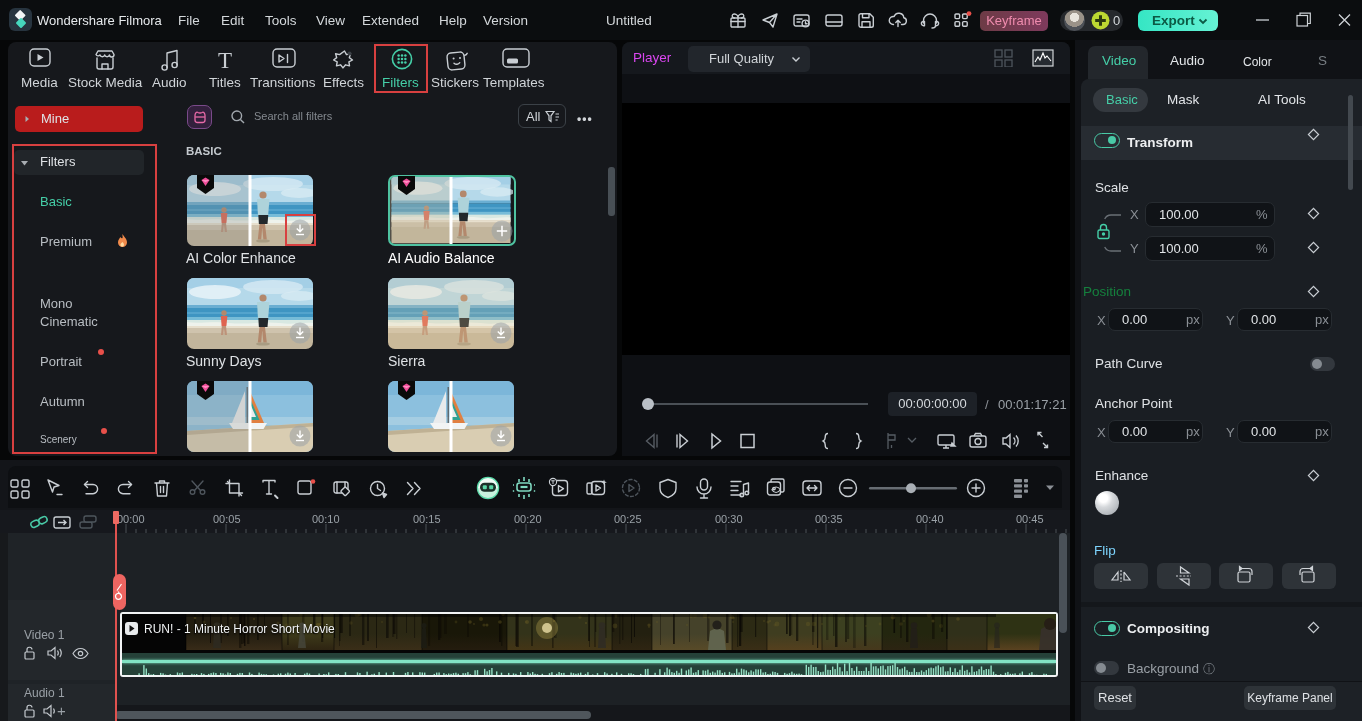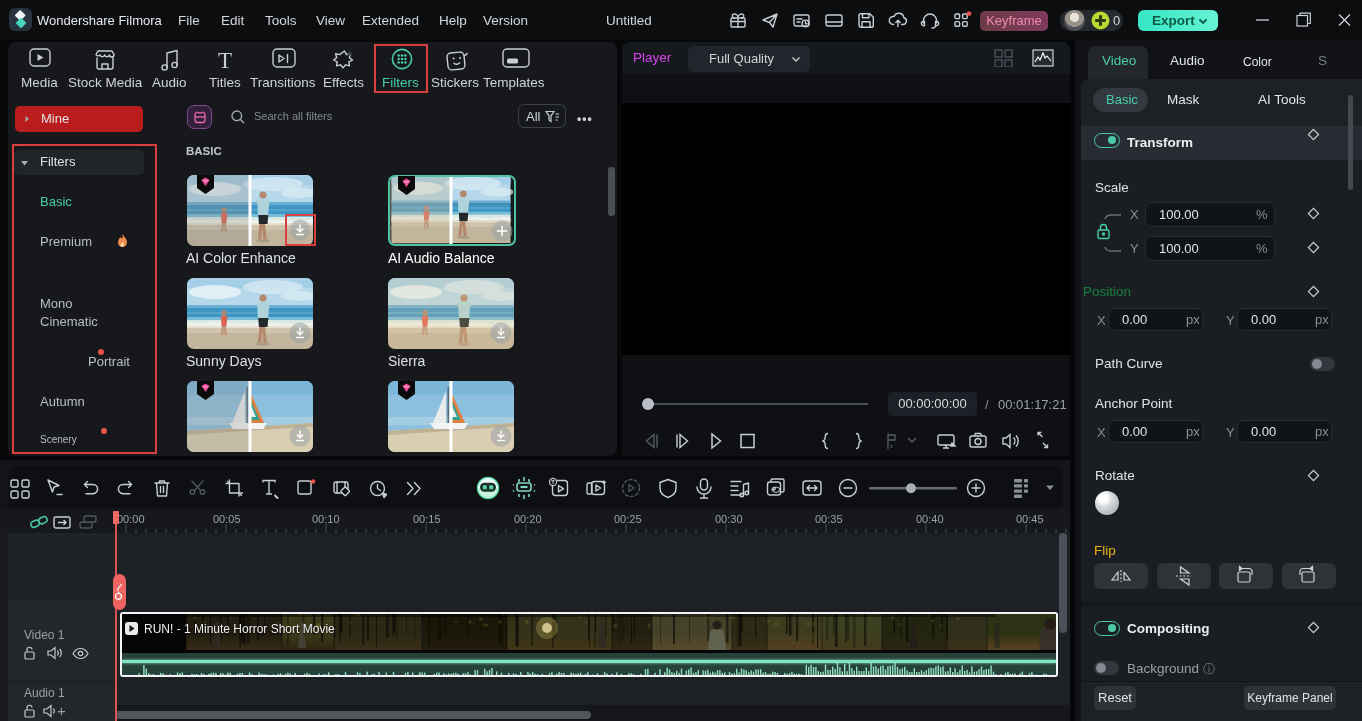--- a/index.html
+++ b/index.html
@@ -176,21 +176,21 @@
       <path d="M1 2h7L4.5 6.5z" fill="#a8adb2"></path>
     </svg>
   <span class="abs" style="left:26px;top:4px;color:#dfe2e5;font-size:13px;">Filters</span>
 </div>
 <div class="abs" style="left:12px;top:144px;width:145px;height:310px;border:2px solid #d84040;"></div>
 <div class="abs" id="sidebar-items" style="left:0;top:0;">
   <span class="abs" style="left:40px;top:194px;color:#45cfa8;font-size:13px;">Basic</span>
   <span class="abs" style="left:40px;top:234px;color:#b9bec3;font-size:13px;">Premium</span>
   <span class="abs" style="left:40px;top:268px;color:#b9bec3;font-size:13px;margin-top:28px;">Mono</span>
   <span class="abs" style="left:40px;top:314px;color:#b9bec3;font-size:13px;">Cinematic</span>
-  <span class="abs" style="left:40px;top:354px;color:#b9bec3;font-size:13px;margin-left:48px;">Portrait</span>
+  <span class="abs" style="left:40px;top:354px;color:#b9bec3;font-size:13px;">Portrait</span>
   <span class="abs" style="left:40px;top:394px;color:#b9bec3;font-size:13px;">Autumn</span>
   <span class="abs" style="left:40px;top:434px;color:#b9bec3;font-size:10px;">Scenery</span>
   <svg class="abs" style="left:115px;top:233px" width="15" height="16" viewBox="0 0 15 16">
       <path d="M7.5 1C9 4 12 5.5 12 9.5a4.5 4.5 0 0 1-9 0C3 7 4.5 5.5 5.3 4 6 5 7 5.6 7.5 5 8 4.3 7.2 2.5 7.5 1z" fill="#f08a4b"></path>
       <path d="M7.5 9c1 1.2 1.5 2 1.5 3a1.8 1.8 0 0 1-3.6 0c0-1.2.9-1.8 2.1-3z" fill="#ffd9a0"></path>
     </svg>
   <div class="abs" style="left:98px;top:349px;width:6px;height:6px;border-radius:50%;background:#e8504a;"></div>
   <div class="abs" style="left:101px;top:428px;width:6px;height:6px;border-radius:50%;background:#e8504a;"></div>
 </div>
 
@@ -470,23 +470,23 @@
   <span class="abs" style="left:22px;top:385px;color:#8b9096;font-size:13px;">X</span>
   <div class="abs" style="left:33px;top:380px;width:95px;height:23px;background:#101317;border:1px solid #272c31;border-radius:7px;">
     <span class="abs" style="left:13px;top:3px;color:#e2e5e8;font-size:13px;">0.00</span>
     <span class="abs" style="left:77px;top:3px;color:#8b9096;font-size:13px;">px</span>
   </div>
   <span class="abs" style="left:151px;top:385px;color:#8b9096;font-size:13px;">Y</span>
   <div class="abs" style="left:162px;top:380px;width:95px;height:23px;background:#101317;border:1px solid #272c31;border-radius:7px;">
     <span class="abs" style="left:13px;top:3px;color:#e2e5e8;font-size:13px;">0.00</span>
     <span class="abs" style="left:77px;top:3px;color:#8b9096;font-size:13px;">px</span>
   </div>
-  <span class="abs" style="left:20px;top:428px;color:#dfe2e5;font-size:13.5px;">Rotate</span>
+  <span class="abs" style="left:20px;top:428px;color:#dfe2e5;font-size:13.5px;">Enhance</span>
   <div class="abs" style="left:20px;top:451px;width:24px;height:24px;border-radius:50%;background:radial-gradient(circle at 35% 30%,#ffffff 0 18%,#d5d8db 40%,#9aa0a6 100%);"></div>
-  <span class="abs" style="left:19px;top:503px;color:#eab308;font-size:13.5px;">Flip</span>
+  <span class="abs" style="left:19px;top:503px;color:#7dd3fc;font-size:13.5px;">Flip</span>
   <div class="abs" id="fliprow" style="left:0;top:0">
   <div class="abs" style="left:19px;top:523px;width:54px;height:26px;background:#2e3338;border-radius:6px;"></div>
   <div class="abs" style="left:81.5px;top:523px;width:54px;height:26px;background:#2e3338;border-radius:6px;"></div>
   <div class="abs" style="left:144px;top:523px;width:54px;height:26px;background:#2e3338;border-radius:6px;"></div>
   <div class="abs" style="left:206.5px;top:523px;width:54px;height:26px;background:#2e3338;border-radius:6px;"></div>
   <svg class="abs" style="left:19px;top:523px" width="242" height="26" viewBox="0 0 242 26">
     <g fill="none" stroke="#d0d4d8" stroke-width="1.2">
       <path d="M27 7v12" stroke-dasharray="2 1.6"></path>
           <path d="M24 9l-6 8h6zM30 9l6 8h-6M30 9v8h6"></path>
       <path d="M82 13h15" stroke-dasharray="2 1.6"></path>

